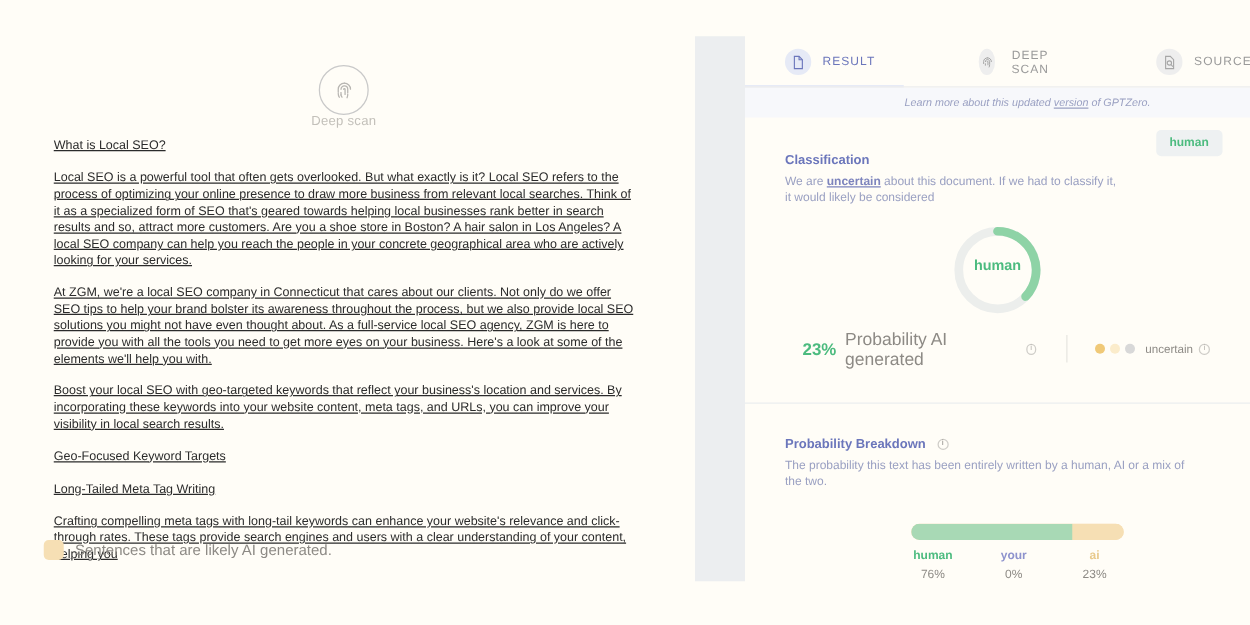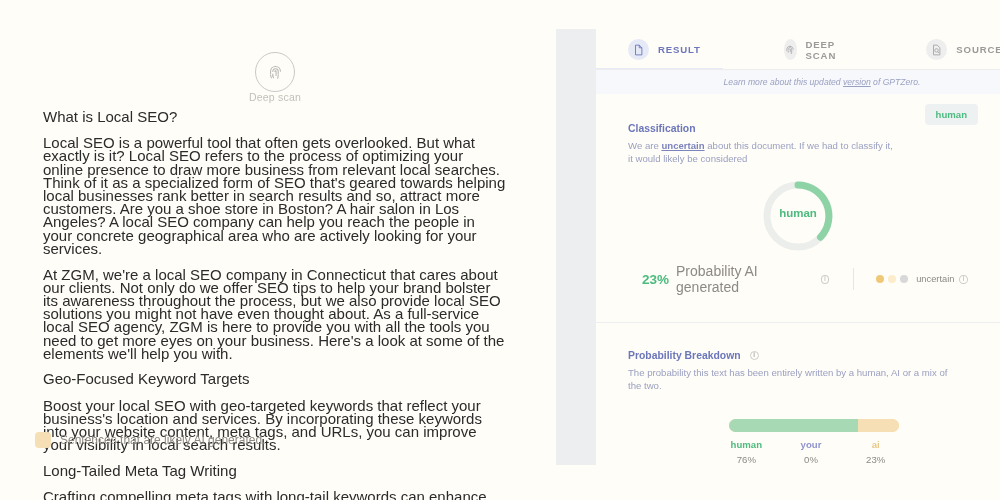--- a/index.html
+++ b/index.html
@@ -20,22 +20,22 @@
     border: 1px solid #c9c9c9; background: transparent;
     display: flex; align-items: center; justify-content: center;
   }
   .deepscan-label {
     position: absolute; left: 205px; top: 91px; width: 140px;
     text-align: center; font-size: 10.5px; color: #c3c0ba; letter-spacing: .2px;
   }
 
   .doc-body { position: absolute; left: 43px; top: 110px; width: 464px; }
   .doc-p {
-    font-size: 15px; line-height: 13.2px; color: #2b2b2b;
-    margin-bottom: 12.5px; text-align: left;
+    font-size: 10px; line-height: 13.2px; color: #2b2b2b;
+    margin-bottom: 12.5px; text-align: left; text-decoration: underline;
   }
   .doc-p.heading { margin-bottom: 13px; }
 
   .legend {
     position: absolute; left: 35px; top: 432px;
     display: flex; align-items: center; gap: 9px;
   }
   .legend-swatch { width: 16px; height: 16px; border-radius: 4px; background: #f6dfb4; }
   .legend-text { font-size: 12px; color: #8d8a85; }
 
@@ -49,21 +49,21 @@
   .tab { display: flex; align-items: center; gap: 9px; height: 41px; cursor: pointer; }
   .tab.result { margin-left: 32px; }
   .tab.deep { margin-left: 83px; }
   .tab.sources { margin-left: 82px; }
   .tab-ico {
     width: 21px; height: 21px; border-radius: 50%;
     display: flex; align-items: center; justify-content: center;
   }
   .tab.result .tab-ico { background: #e6eaf6; }
   .tab.deep .tab-ico, .tab.sources .tab-ico { background: #eeeeee; }
-  .tab-label { font-size: 9.6px; font-weight: bold; letter-spacing: .85px; }
+  .tab-label { font-size: 9.6px; font-weight: normal; letter-spacing: .85px; text-align: center; }
   .tab.result .tab-label { color: #6b76bb; }
   .tab.deep .tab-label, .tab.sources .tab-label { color: #9a9a9a; }
   .tab-underline {
     position: absolute; left: 0; bottom: 0; width: 127px; height: 2px; background: #e6eaf6;
   }
   .tabbar-rule { position: absolute; left: 0; bottom: 0; width: 404px; height: 1px; background: #ededee; }
 
   .notice {
     height: 24px; background: #f7f8fb;
     display: flex; align-items: center; justify-content: center;
@@ -144,22 +144,22 @@
         <path d="M9.6 18.6c-.6-.8-1-1.7-1-2.4"></path>
         <path d="M5.8 14.8c0 1.5.4 2.8 1.1 3.9"></path>
       </svg>
     </div>
     <div class="deepscan-label">Deep scan</div>
 
     <div class="doc-body">
       <div class="doc-p heading">What is Local SEO?</div>
       <div class="doc-p">Local SEO is a powerful tool that often gets overlooked. But what exactly is it? Local SEO refers to the process of optimizing your online presence to draw more business from relevant local searches. Think of it as a specialized form of SEO that's geared towards helping local businesses rank better in search results and so, attract more customers. Are you a shoe store in Boston? A hair salon in Los Angeles? A local SEO company can help you reach the people in your concrete geographical area who are actively looking for your services.</div>
       <div class="doc-p">At ZGM, we're a local SEO company in Connecticut that cares about our clients. Not only do we offer SEO tips to help your brand bolster its awareness throughout the process, but we also provide local SEO solutions you might not have even thought about. As a full-service local SEO agency, ZGM is here to provide you with all the tools you need to get more eyes on your business. Here's a look at some of the elements we'll help you with.</div>
+      <div class="doc-p">Boost your local SEO with geo-targeted keywords that reflect your business's location and services. By incorporating these keywords into your website content, meta tags, and URLs, you can improve your visibility in local search results.</div>
       <div class="doc-p heading">Geo-Focused Keyword Targets</div>
-      <div class="doc-p">Boost your local SEO with geo-targeted keywords that reflect your business's location and services. By incorporating these keywords into your website content, meta tags, and URLs, you can improve your visibility in local search results.</div>
       <div class="doc-p heading">Long-Tailed Meta Tag Writing</div>
       <div class="doc-p">Crafting compelling meta tags with long-tail keywords can enhance your website's relevance and click-through rates. These tags provide search engines and users with a clear understanding of your content, helping you</div>
     </div>
 
     <div class="legend">
       <span class="legend-swatch"></span>
       <span class="legend-text">Sentences that are likely AI generated.</span>
     </div>
   </div>
 

